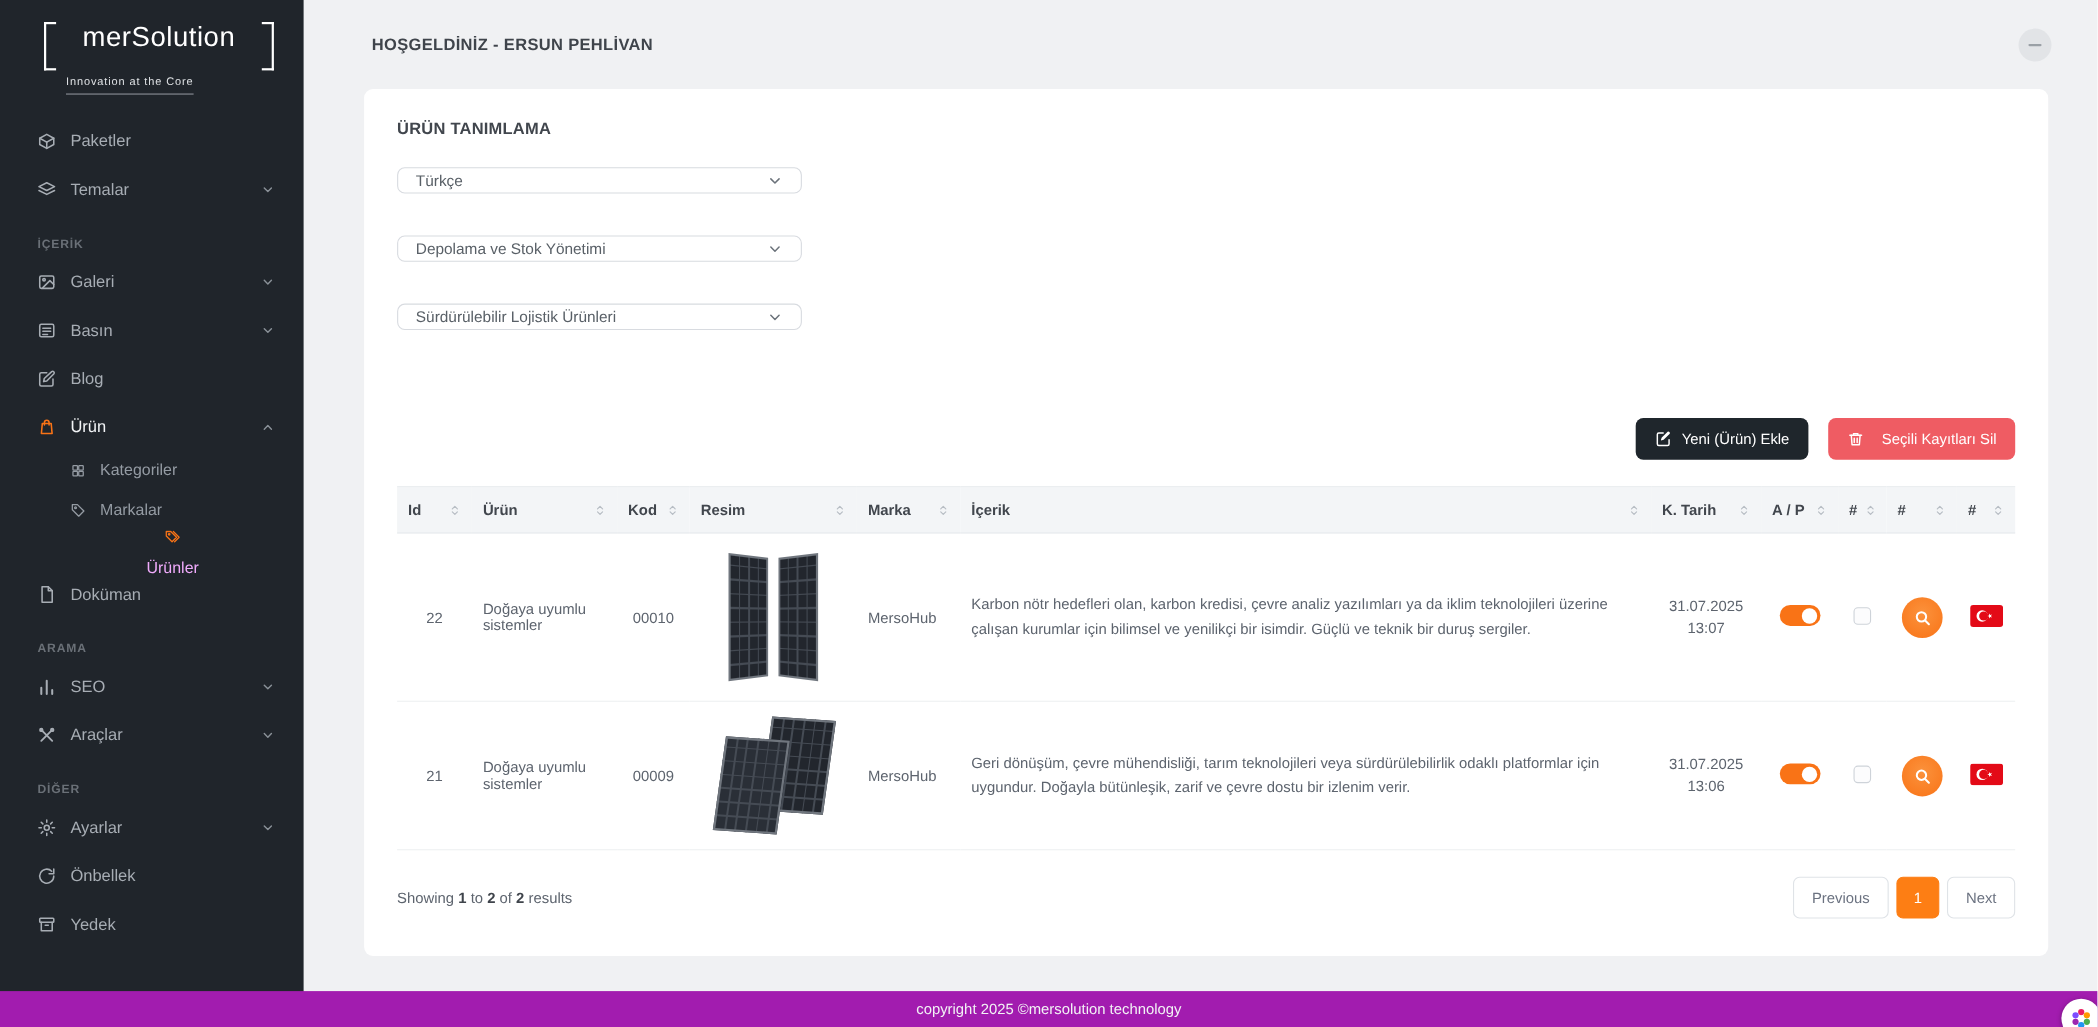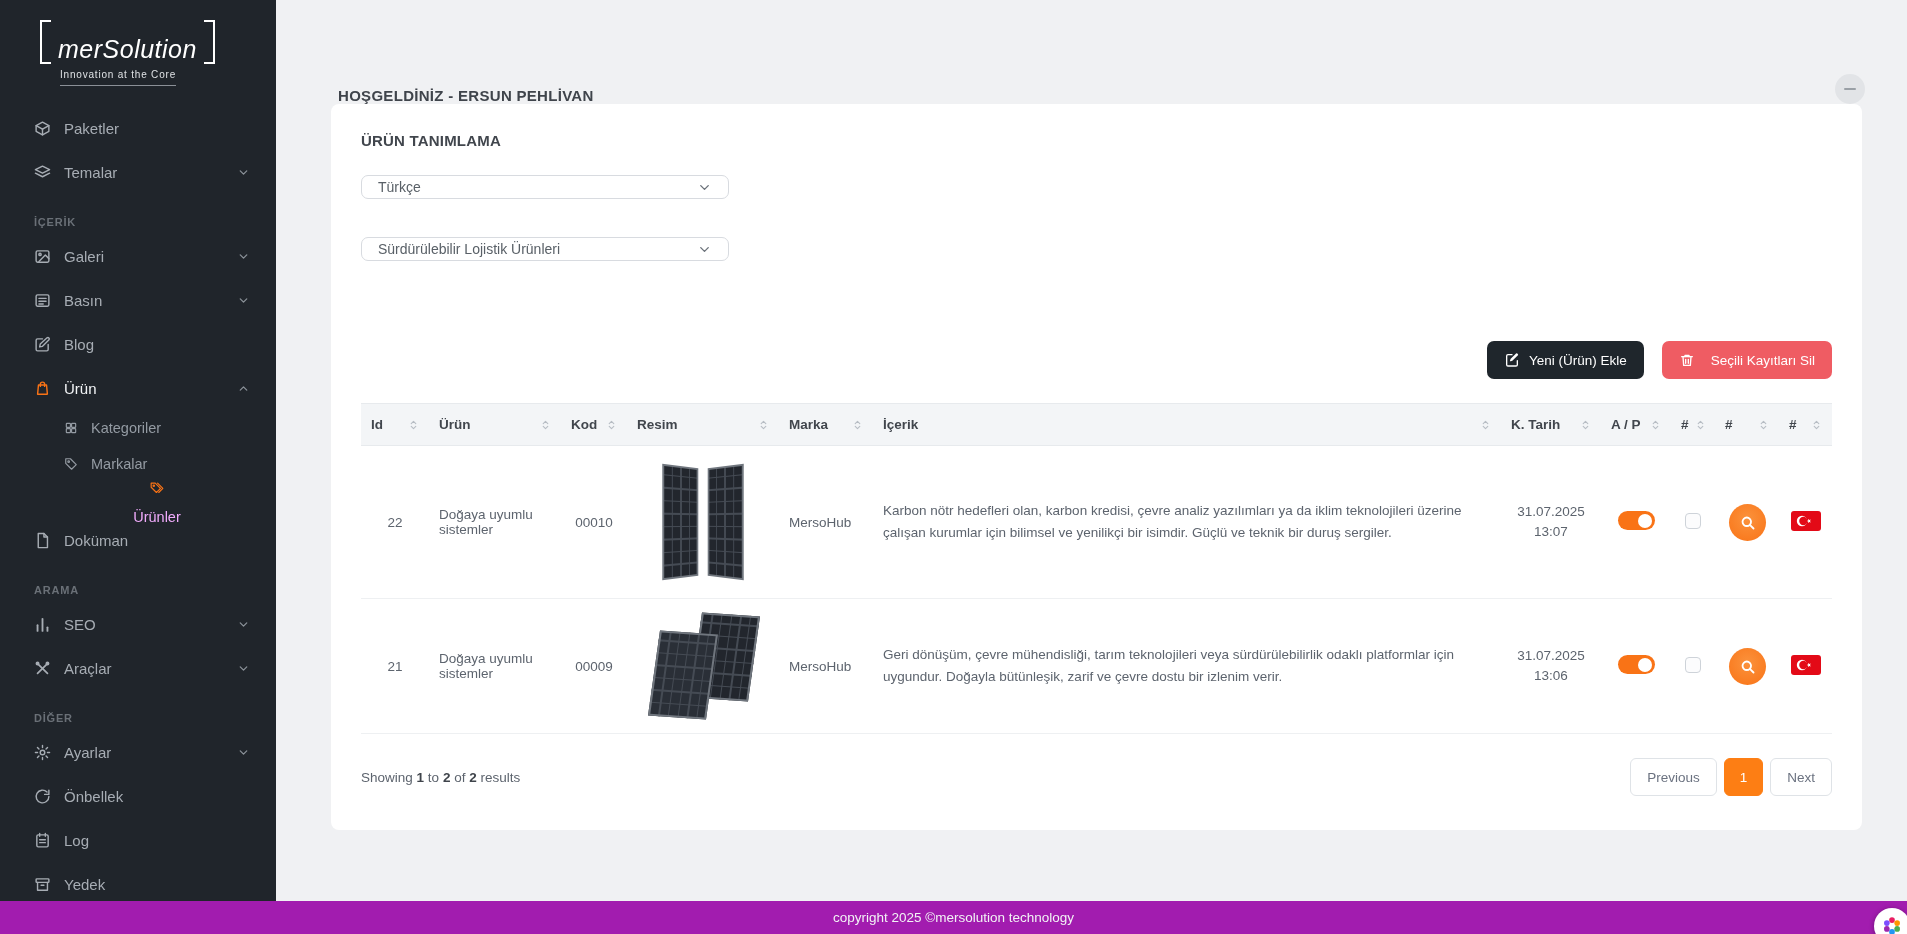--- a/index.html
+++ b/index.html
@@ -3,41 +3,41 @@
 <meta charset="utf-8">
 <style>
   * { box-sizing: border-box; margin: 0; padding: 0; }
   html, body { overflow: hidden; }
   body { font-family: "Liberation Sans", sans-serif; }
   .screen { position: relative; width: 1907px; height: 934px; background: #f0f1f3; overflow: hidden; }
 
   
   .sidebar { position: absolute; left: 0; top: 0; width: 276px; height: 934px; background: #20252b; color: #a7adb4; z-index: 2; }
   .logo { padding: 20px 0 10px 40px; cursor: pointer; }
-  .logo-row { display: flex; align-items: flex-end; gap: 7px; font-style: italic; }
+  .logo-row { display: flex; align-items: flex-start; gap: 24px; }
   .bk { width: 11px; height: 44px; border: 2px solid #fff; }
   .bk.l { border-right: none; }
   .bk.r { border-left: none; }
   .logo-title { color: #fff; font-size: 25px; letter-spacing: .5px; font-weight: 400; }
   .logo-tag { color: #dfe2e5; font-size: 10px; letter-spacing: .8px; margin: 2px 0 0 20px; padding-bottom: 5px; border-bottom: 1px solid #8b9097; display: inline-block; }
   nav { margin-top: 10px; }
   .sb-item { display: flex; align-items: center; gap: 13px; height: 44px; padding: 0 26px 0 34px; font-size: 15px; cursor: pointer; color: #a7adb4; }
   .sb-item .chev { margin-left: auto; width: 13px; height: 13px; color: #8a9198; }
   .sb-item.active-parent { color: #f2f4f6; }
   .sb-item.active-parent .ic { color: #f97316; }
   .sb-sub { padding-left: 64px; height: 36px; font-size: 14.5px; color: #949ba3; text-align: right; }
   .sb-sub.active { color: #f0abfc; flex-direction: column; }
   .sb-sub.active .ic { color: #f97316; }
   .sb-section { padding: 22px 0 6px 34px; font-size: 11px; font-weight: 700; letter-spacing: .8px; color: #6a7077; }
   .ic { width: 17px; height: 17px; flex: none; }
   .sb-sub .ic { width: 14px; height: 14px; }
 
   
   .main { position: absolute; left: 276px; top: 0; width: 1631px; height: 901px; }
-  .topbar { height: 104px; display: flex; align-items: flex-end; padding: 0 42px 0 62px; }
+  .topbar { height: 81px; display: flex; align-items: center; padding: 0 42px 0 62px; }
   .welcome { font-size: 15px; font-weight: 700; color: #3f444b; letter-spacing: .3px; }
   .collapse-btn { margin-left: auto; width: 30px; height: 30px; border-radius: 50%; background: #e2e4e7; border: none; display: flex; align-items: center; justify-content: center; cursor: pointer; }
   .minus-bar { width: 12px; height: 2px; background: #9aa0a6; border-radius: 1px; }
 
   .card { margin-left: 55px; width: 1531px; background: #fff; border-radius: 8px; padding-bottom: 6px; }
   .card-title { padding: 28px 30px 6px; font-size: 15px; font-weight: 700; color: #41464d; letter-spacing: .2px; }
   .filters { padding: 20px 30px 0; }
   .select { width: 368px; height: 24px; border: 1px solid #d8dbe0; border-radius: 7px; display: flex; align-items: center; padding: 0 16px; font-size: 14px; color: #596067; background: #fff; margin-bottom: 38px; cursor: pointer; }
   .select .chev { margin-left: auto; width: 15px; height: 15px; color: #6b727a; }
 
@@ -240,27 +240,20 @@
       </div>
       <div class="sb-item">
         <svg class="ic" viewBox="0 0 24 24" fill="none" stroke="currentColor" stroke-width="2" stroke-linecap="round" stroke-linejoin="round">
             <path d="M21 12a9 9 0 1 1-2.64-6.36"></path>
             <path d="M21 3v6h-6"></path>
           </svg>
         <span>Önbellek</span>
       </div>
       <div class="sb-item">
         <svg class="ic" viewBox="0 0 24 24" fill="none" stroke="currentColor" stroke-width="2" stroke-linecap="round" stroke-linejoin="round">
-            <rect x="4" y="4" width="16" height="17" rx="2"></rect>
-            <path d="M8 2v4M16 2v4M8 11h8M8 15h8"></path>
-          </svg>
-        <span>Log</span>
-      </div>
-      <div class="sb-item">
-        <svg class="ic" viewBox="0 0 24 24" fill="none" stroke="currentColor" stroke-width="2" stroke-linecap="round" stroke-linejoin="round">
             <rect x="3" y="4" width="18" height="5" rx="1"></rect>
             <path d="M5 9v11h14V9"></path>
             <path d="M10 13h4"></path>
           </svg>
         <span>Yedek</span>
       </div>
     </nav>
   </aside>
 
   <div class="main">
@@ -270,20 +263,26 @@
         <span class="minus-bar"></span>
       </button>
     </div>
 
     <div class="card">
       <div class="card-title">ÜRÜN TANIMLAMA</div>
 
       <div class="filters">
         <div class="select">
           <span>Türkçe</span>
+          <svg class="chev" viewBox="0 0 24 24" fill="none" stroke="currentColor" stroke-width="2.2" stroke-linecap="round" stroke-linejoin="round">
+              <path d="m6 9 6 6 6-6"></path>
+            </svg>
+        </div>
+        <div class="select">
+          <span>Depolama ve Stok Yönetimi</span>
           <svg class="chev" viewBox="0 0 24 24" fill="none" stroke="currentColor" stroke-width="2.2" stroke-linecap="round" stroke-linejoin="round">
               <path d="m6 9 6 6 6-6"></path>
             </svg>
         </div>
         <div class="select">
           <span>Sürdürülebilir Lojistik Ürünleri</span>
           <svg class="chev" viewBox="0 0 24 24" fill="none" stroke="currentColor" stroke-width="2.2" stroke-linecap="round" stroke-linejoin="round">
               <path d="m6 9 6 6 6-6"></path>
             </svg>
         </div>

